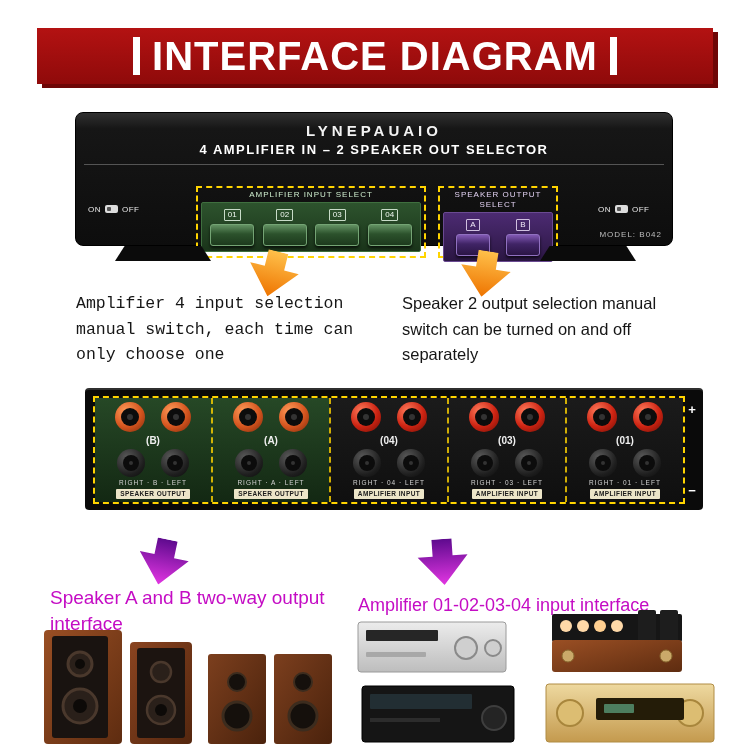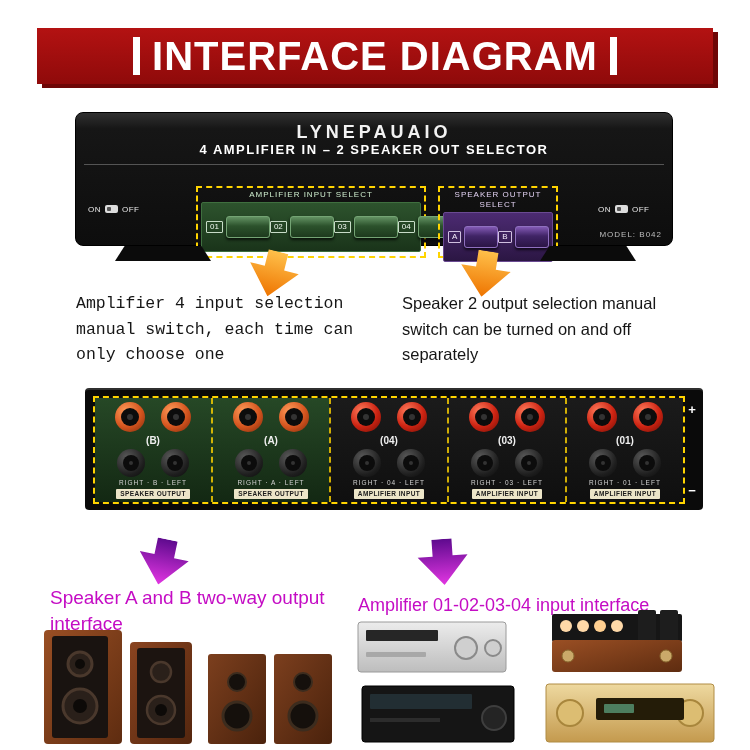--- a/index.html
+++ b/index.html
@@ -12,36 +12,36 @@
             box-shadow:5px 4px 0 #6e0606;
             display:flex; align-items:center; justify-content:center; }
   .tbar { display:inline-block; width:7px; height:38px; background:#fff; margin:0 12px; }
   .title-text { color:#fff; font-size:40px; font-weight:bold; letter-spacing:1px; }
 
   
   .front-panel { position:absolute; left:75px; top:112px; width:598px; height:134px;
                  background:linear-gradient(180deg,#303030 0%,#161616 12%,#0d0d0d 100%);
                  border:1px solid #000; border-radius:8px; }
   .fp-brand { position:absolute; top:9px; left:0; width:100%; text-align:center;
-              color:#f2f2f2; font-size:18px; font-weight:bold; letter-spacing:4px; }
+              color:#f2f2f2; font-size:15px; font-weight:bold; letter-spacing:4px; }
   .fp-title { position:absolute; top:29px; left:0; width:100%; text-align:center;
               color:#fff; font-size:13px; font-weight:bold; letter-spacing:1.5px; }
   .fp-divider { position:absolute; top:51px; left:8px; right:8px; height:1px; background:rgba(255,255,255,.28); }
 
   .sel-group { position:absolute; top:56px; border:2px dashed #ffd400; padding:2px 3px;margin-top:17px; }
   .amp-select { left:120px; width:230px; height:72px; }
   .spk-select { left:362px; width:120px; height:72px; }
   .sel-label { text-align:center; font-size:8px; letter-spacing:1px; line-height:10px; }
   .amp-select .sel-label { color:#cdeccd; }
   .spk-select .sel-label { color:#e0d0f0; }
   .sel-panel { margin-top:2px; height:50px; border-radius:2px;
                display:flex; align-items:center; justify-content:space-around; padding:0 4px; }
   .green-panel { background:linear-gradient(180deg,#2d532d,#1a341a); border:1px solid #3f6f3f; }
   .purple-panel { background:linear-gradient(180deg,#4c2b72,#2b1643); border:1px solid #6a4a92; }
-  .btn-group { display:flex; flex-direction:row; align-items:center; gap:3px; }
+  .btn-group { display:flex; flex-direction:column; align-items:center; gap:3px; }
   .num-chip { font-size:8px; line-height:10px; color:#f0f8f0; border:1px solid #c8dcc8; padding:0 3px; border-radius:1px; }
   .spk-select .num-chip { color:#f2eaf8; border-color:#d0c0e0; }
   .push-btn { width:44px; height:22px; border-radius:3px; box-shadow:0 2px 3px rgba(0,0,0,.7); }
   .green-btn { background:linear-gradient(180deg,#639263,#2c522c 45%,#1d3a1d); border:1px solid #74a474; }
   .purple-btn { width:34px; background:linear-gradient(180deg,#8259b4,#402466 45%,#2b1545); border:1px solid #9070c0; }
 
   .power { position:absolute; top:92px; display:flex; gap:4px;
            color:#e8e8e8; font-size:8px; letter-spacing:.5px; }
   .power-left { left:12px; }
   .power-right { left:522px; }

